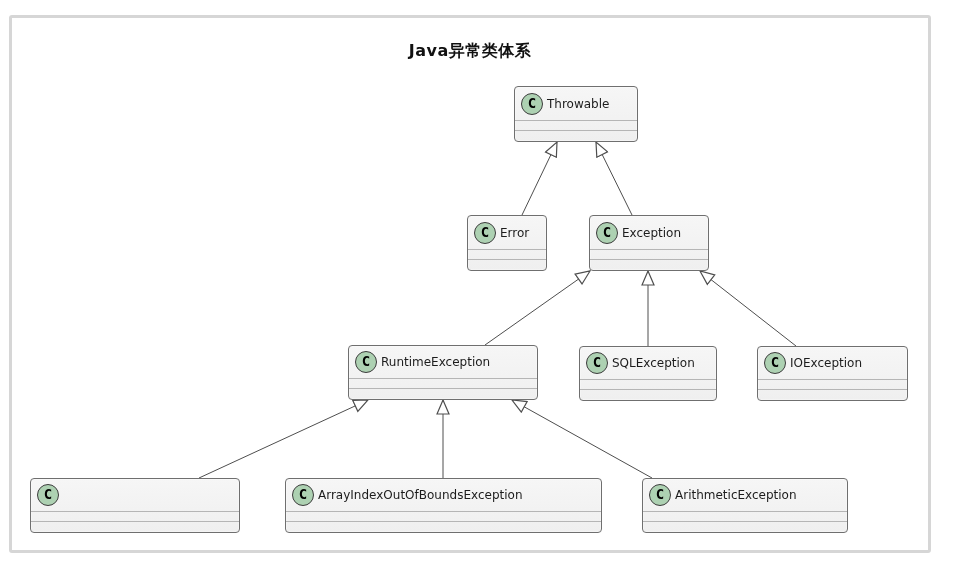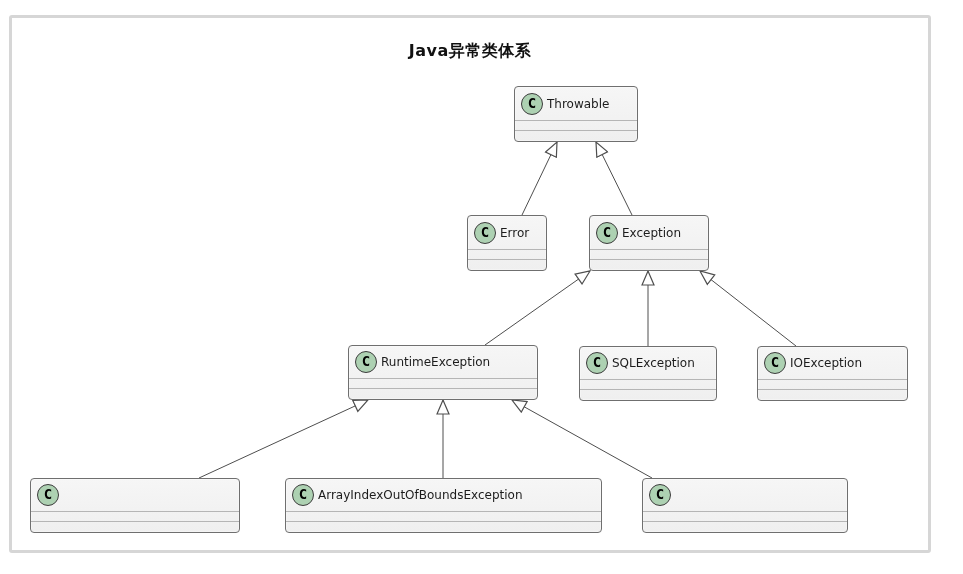--- a/index.html
+++ b/index.html
@@ -174,18 +174,19 @@
         <div class="uml-title">
           <span class="uml-circle">C</span>
           <span class="uml-name">ArrayIndexOutOfBoundsException</span>
         </div>
         <div class="uml-comp"></div>
         <div class="uml-comp comp2"></div>
       </div>
       <div class="uml-class" style="left: 642px; top: 478px; width: 206px; height: 55px;">
         <div class="uml-title">
           <span class="uml-circle">C</span>
+          <span class="uml-name">ArithmeticException</span>
         </div>
         <div class="uml-comp"></div>
         <div class="uml-comp comp2"></div>
       </div>
     </div>
 </div>
 
 </body></html>

